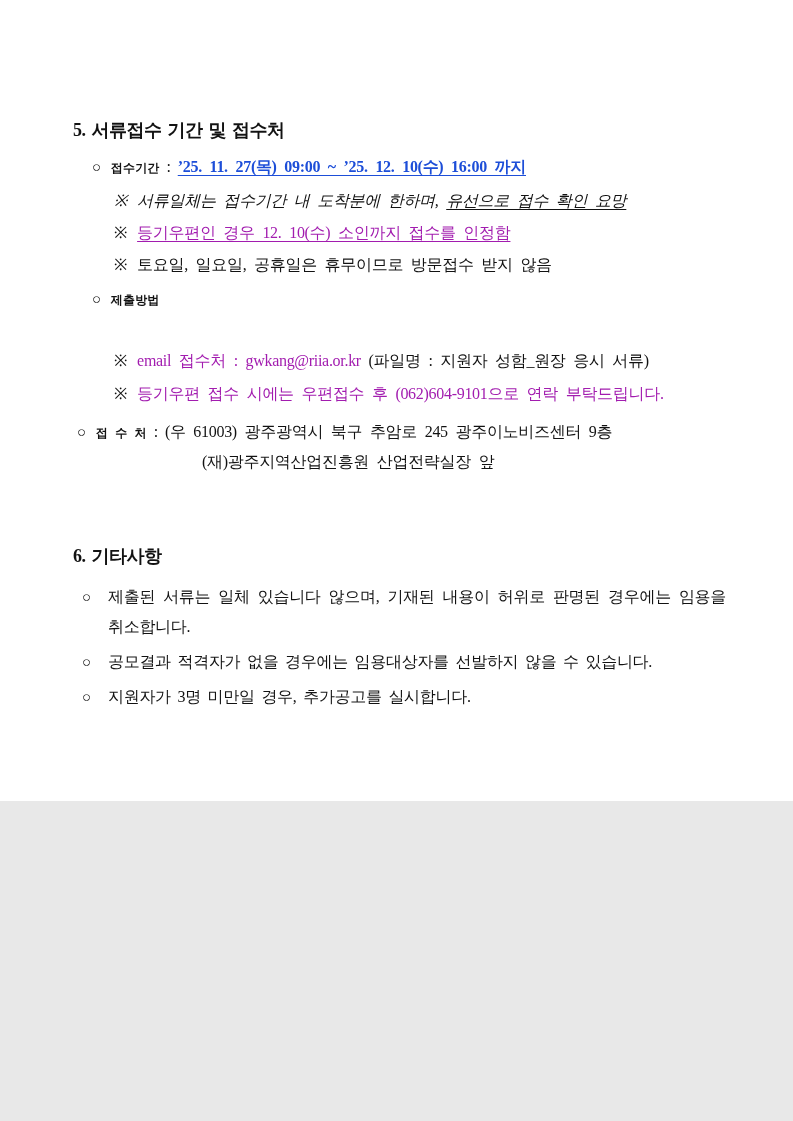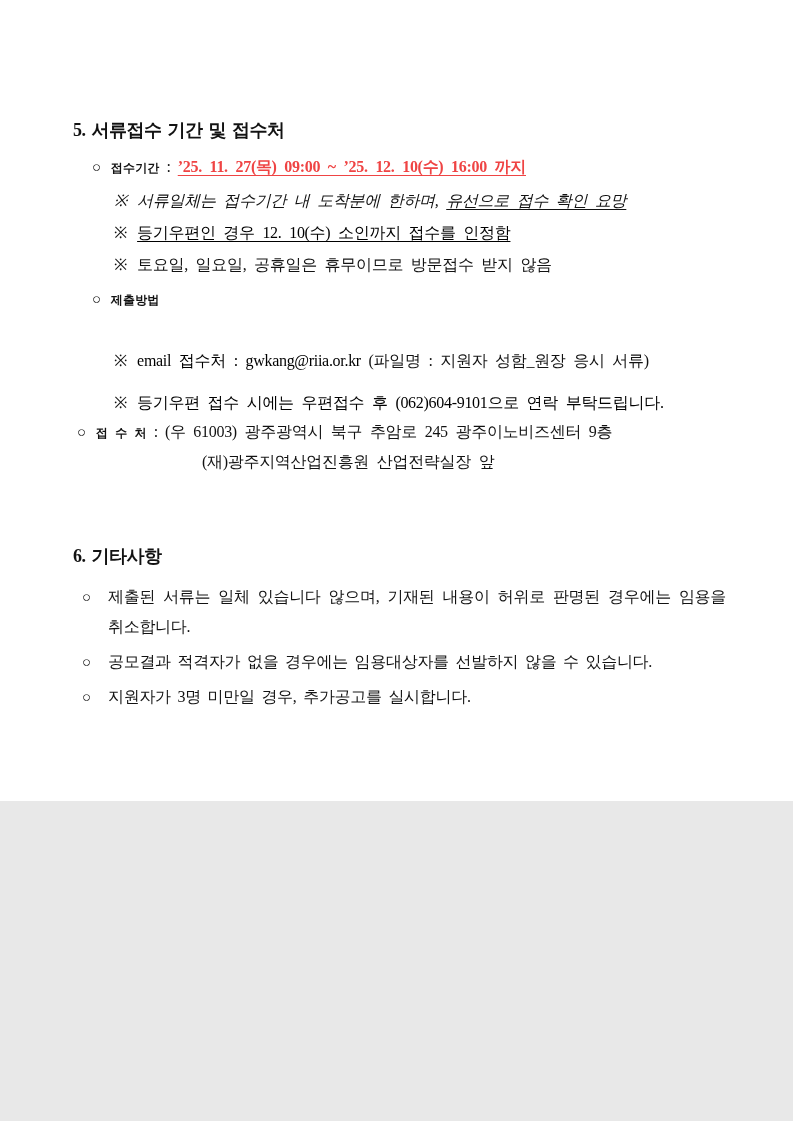--- a/index.html
+++ b/index.html
@@ -19,22 +19,22 @@
     line-height:20px;
     letter-spacing:-0.3px;
     word-spacing:4px;
   }
   .h{font-size:18px;font-weight:bold;letter-spacing:-0.5px;word-spacing:2px;}
   .lbl{font-size:12px;font-weight:bold;letter-spacing:0.2px;}
   .bullet{font-size:15px;font-weight:bold;margin-right:10px;}
   .mark{margin-right:10px;}
   .colon{margin:0 7px;}
   .u{text-decoration:underline;text-underline-offset:3px;text-decoration-thickness:1px;}
-  .date-blue{color:#ef4444;font-weight:bold;}
-  .soft-blue{color:#000000;}
+  .date-blue{color:#1d4ed8;font-weight:bold;}
+  .soft-blue{color:#a21caf;}
   .s6row{
     position:absolute;
     left:82px;width:644px;
     display:flex;align-items:flex-start;
     font-size:16px;letter-spacing:-0.3px;word-spacing:3px;
   }
   .mark6{flex:0 0 auto;width:16px;margin-right:10px;font-size:15px;line-height:30px;}
   .s6text{flex:1;line-height:30px;text-align:justify;}
 </style>
 </head>
@@ -64,21 +64,21 @@
   <div class="line" style="left:92px;top:289px;">
     <span class="bullet">○</span><span class="lbl">제출방법</span>
   </div>
 
 
   <div class="line" style="left:114px;top:351px;">
     <span class="mark">※</span><span class="soft-blue">email 접수처 : gwkang@riia.or.kr</span>
     <span>(파일명 : 지원자 성함_원장 응시 서류)</span>
   </div>
 
-  <div class="line" style="left:114px;top:393px;">
+  <div class="line" style="left:114px;top:384px;">
     <span class="mark">※</span><span class="soft-blue">등기우편 접수 시에는 우편접수 후 (062)604-9101으로 연락 부탁드립니다.</span>
   </div>
 
   <div class="line" style="left:77px;top:422px;">
     <span class="bullet">○</span><span class="lbl">접 수 처</span><span class="colon">:</span><span>(우 61003) 광주광역시 북구 추암로 245 광주이노비즈센터 9층</span>
   </div>
   <div class="line" style="left:202px;top:452px;">(재)광주지역산업진흥원 산업전략실장 앞</div>
 
 
   <div class="line h" style="left:73px;top:546px;">6. 기타사항</div>

